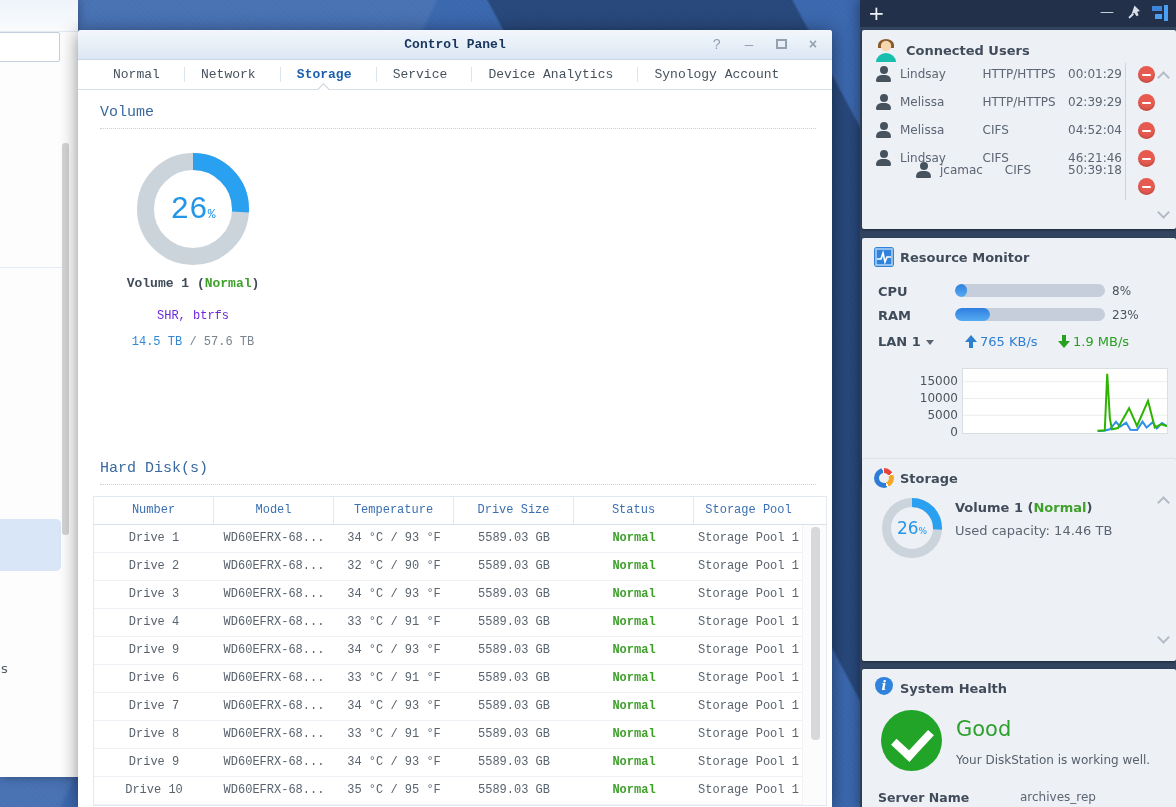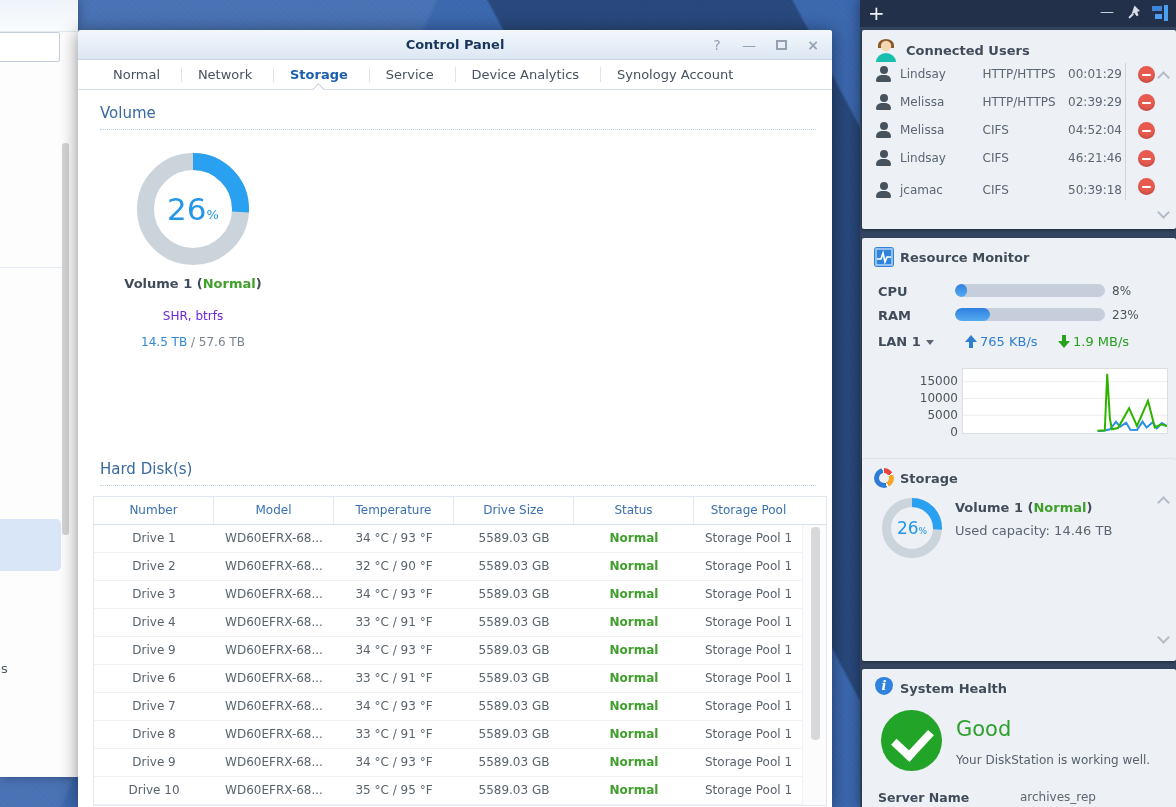--- a/index.html
+++ b/index.html
@@ -23,21 +23,21 @@
                border:1px solid #c3cfdc; border-radius:2px; }
   .bg-line { position:absolute; left:0; top:267px; width:62px; height:1px; background:#e4ebf2; }
   .bg-selected { position:absolute; left:-8px; top:519px; width:69px; height:52px;
                background:#d9e6f8; border-radius:5px; }
   .bg-scroll { position:absolute; left:62px; top:143px; width:7px; height:392px;
                background:#d2d3d5; border-radius:3px; }
   .bg-frag { position:absolute; left:1px; top:661px; color:#4d5866; font-size:13px; }
 
   
   .win { position:absolute; left:78px; top:30px; width:754px; height:777px; background:#fff;
-         box-shadow:0 2px 18px rgba(0,0,0,.45); border-radius:3px 3px 0 0; }
+         box-shadow:0 2px 18px rgba(0,0,0,.45); border-radius:3px 3px 0 0;font-family:Liberation Mono, monospace; }
   .titlebar { position:absolute; left:0; top:0; width:100%; height:30px;
          background:linear-gradient(#f3f7fc,#dce7f4); border-bottom:1px solid #c9d6e5;
          border-radius:3px 3px 0 0; }
   .title { position:absolute; left:0; right:0; top:0; line-height:30px; text-align:center;
          font-weight:bold; font-size:13px; color:#17355d; }
   .winctl { position:absolute; right:10px; top:0; height:30px; display:flex; align-items:center; gap:14px; }
   .winctl span { color:#94a1b0; font-size:14px; width:18px; text-align:center; cursor:default; }
   .ico-max { display:inline-block; width:11px; height:10px; border:2px solid #94a1b0; }
   .ico-close { font-size:16px; font-weight:bold; }
 
@@ -374,21 +374,21 @@
             <span class="utime">04:52:04</span>
           </div>
           <div class="kick" style="top: 92px;"></div>
           <div class="urow" style="top: 114px;">
             <span class="picon"></span>
             <span class="uname">Lindsay</span>
             <span class="uproto">CIFS</span>
             <span class="utime">46:21:46</span>
           </div>
           <div class="kick" style="top: 120px;"></div>
-          <div class="urow" style="top: 146px;">
+          <div class="urow" style="top: 126px; padding-left: 40px;">
             <span class="picon"></span>
             <span class="uname">jcamac</span>
             <span class="uproto">CIFS</span>
             <span class="utime">50:39:18</span>
           </div>
           <div class="kick" style="top: 148px;"></div>
         </div>
       <div class="udivider"></div>
       <div class="chev up" style="right:7px; top:38px;"></div>
       <div class="chev" style="right:7px; top:176px;"></div>

